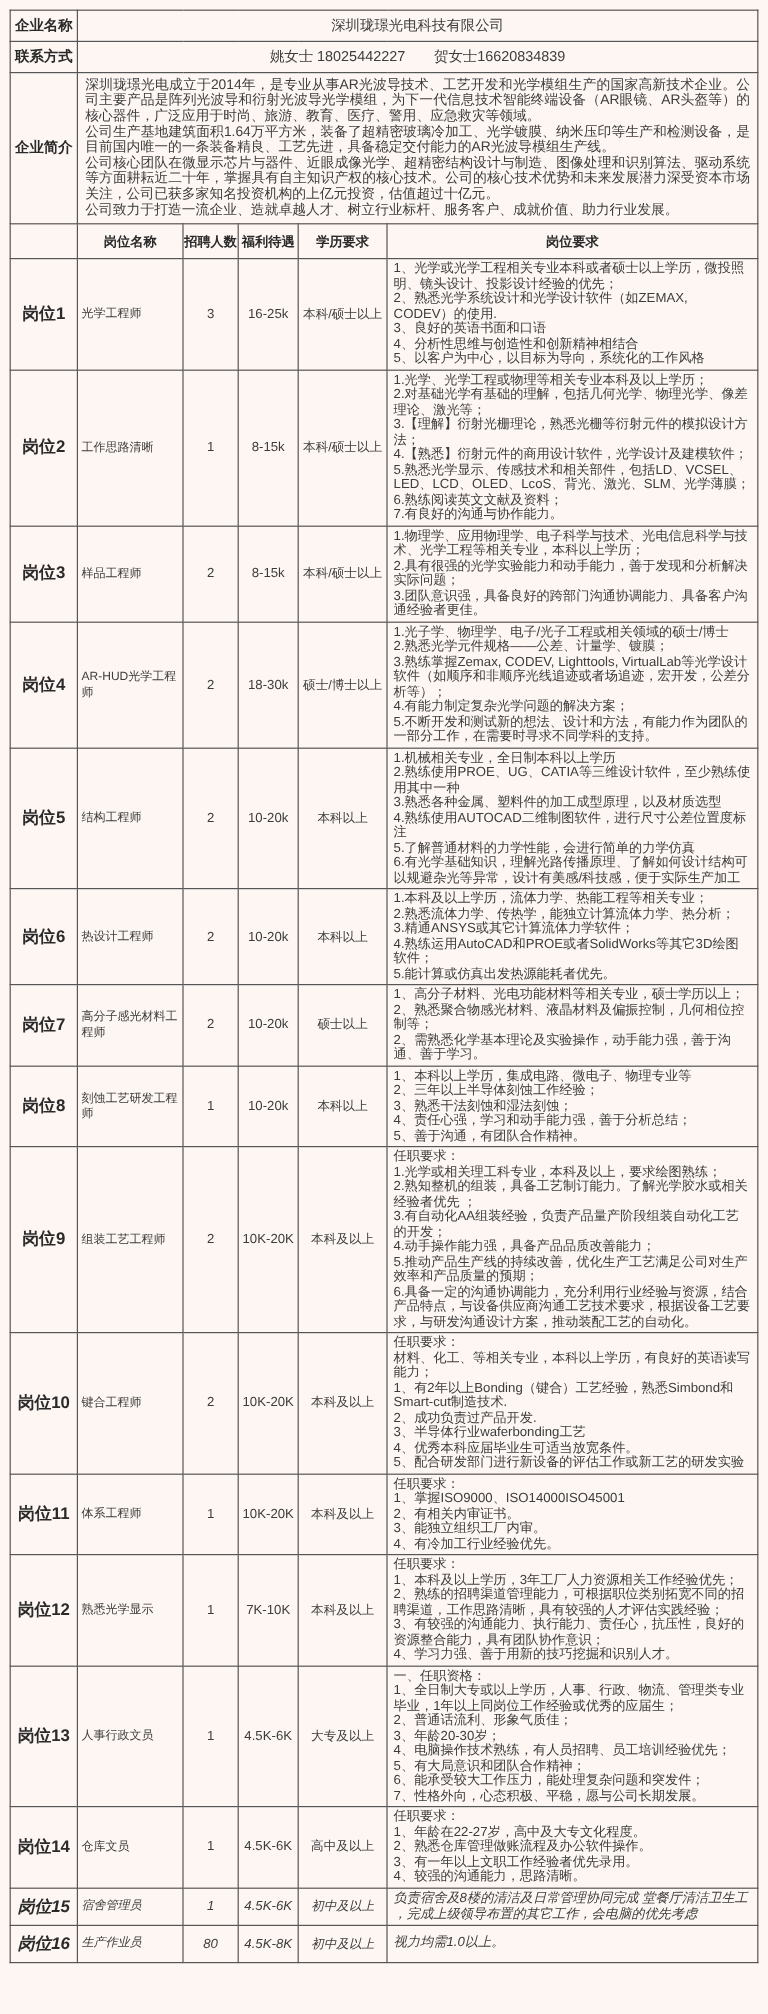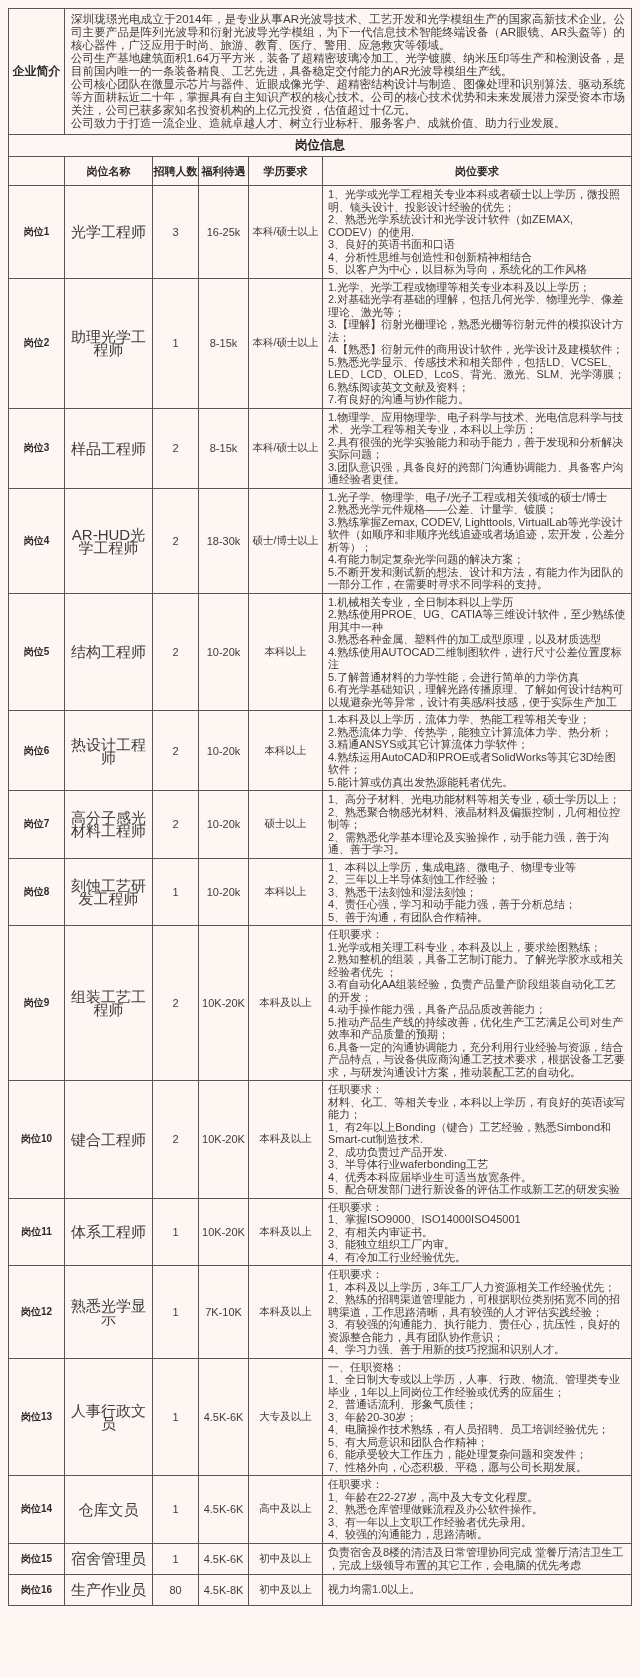--- a/index.html
+++ b/index.html
@@ -57,71 +57,76 @@
     text-align:center;
     font-size:11px;
     color:#2a2a2a;
     height:26px;
     padding:1px 0;
     white-space:nowrap;
   }
   .pos-id{
     font-weight:bold;
     text-align:center;
+    font-size:14px;
+    color:#2a2a2a;
+  }
+  .pos-name{
+    text-align:left;
     font-size:10px;
-    color:#2a2a2a;
-  }
-  .pos-name{
-    text-align:center;
-    font-size:15px;
     line-height:13px;
     padding:2px 3px;
   }
   .num{
     text-align:center;
     font-size:11px;
   }
   .edu{
     text-align:center;
     font-size:10.5px;
     white-space:nowrap;
   }
   .req{
     font-size:11px;
     line-height:12.5px;
     padding:2px 5px;
     white-space:pre-line;
     text-align:left;
     vertical-align:middle;
   }
-  tr.small td{height:26px;}
+  tr.small td{height:26px;font-style:italic;}
 </style>
 </head>
 <body>
 
 <div class="sheet">
 <table class="jobs">
 <colgroup>
   <col style="width:56px">
         <col style="width:88px">
         <col style="width:46px">
         <col style="width:50px">
         <col style="width:74px">
         <col>
 </colgroup>
 <tbody>
   <tr>
+    <td class="lab">企业名称</td>
+    <td class="val" colspan="5">深圳珑璟光电科技有限公司</td>
+  </tr>
+  <tr>
+    <td class="lab">联系方式</td>
+    <td class="val" colspan="5">姚女士 18025442227　　贺女士16620834839</td>
+  </tr>
+  <tr>
     <td class="lab">企业简介</td>
     <td class="profile" colspan="5">深圳珑璟光电成立于2014年，是专业从事AR光波导技术、工艺开发和光学模组生产的国家高新技术企业。公司主要产品是阵列光波导和衍射光波导光学模组，为下一代信息技术智能终端设备（AR眼镜、AR头盔等）的核心器件，广泛应用于时尚、旅游、教育、医疗、警用、应急救灾等领域。
 公司生产基地建筑面积1.64万平方米，装备了超精密玻璃冷加工、光学镀膜、纳米压印等生产和检测设备，是目前国内唯一的一条装备精良、工艺先进，具备稳定交付能力的AR光波导模组生产线。
 公司核心团队在微显示芯片与器件、近眼成像光学、超精密结构设计与制造、图像处理和识别算法、驱动系统等方面耕耘近二十年，掌握具有自主知识产权的核心技术。公司的核心技术优势和未来发展潜力深受资本市场关注，公司已获多家知名投资机构的上亿元投资，估值超过十亿元。
 公司致力于打造一流企业、造就卓越人才、树立行业标杆、服务客户、成就价值、助力行业发展。</td>
-  </tr>
-  <tr>
-    <td class="banner" colspan="6">岗位信息</td>
   </tr>
   <tr class="hdr">
     <td></td>
     <td>岗位名称</td>
     <td>招聘人数</td>
     <td>福利待遇</td>
     <td>学历要求</td>
     <td>岗位要求</td>
   </tr>
 
@@ -132,21 +137,21 @@
     <td class="num">16-25k</td>
     <td class="edu">本科/硕士以上</td>
     <td class="req">1、光学或光学工程相关专业本科或者硕士以上学历，微投照明、镜头设计、投影设计经验的优先；
 2、熟悉光学系统设计和光学设计软件（如ZEMAX, CODEV）的使用.
 3、良好的英语书面和口语
 4、分析性思维与创造性和创新精神相结合
 5、以客户为中心，以目标为导向，系统化的工作风格</td>
   </tr>
   <tr>
     <td class="pos-id">岗位2</td>
-    <td class="pos-name">助理光学工程师</td>
+    <td class="pos-name">工作思路清晰</td>
     <td class="num">1</td>
     <td class="num">8-15k</td>
     <td class="edu">本科/硕士以上</td>
     <td class="req">1.光学、光学工程或物理等相关专业本科及以上学历；
 2.对基础光学有基础的理解，包括几何光学、物理光学、像差理论、激光等；
 3.【理解】衍射光栅理论，熟悉光栅等衍射元件的模拟设计方法；
 4.【熟悉】衍射元件的商用设计软件，光学设计及建模软件；
 5.熟悉光学显示、传感技术和相关部件，包括LD、VCSEL、LED、LCD、OLED、LcoS、背光、激光、SLM、光学薄膜；
 6.熟练阅读英文文献及资料；
 7.有良好的沟通与协作能力。</td>

